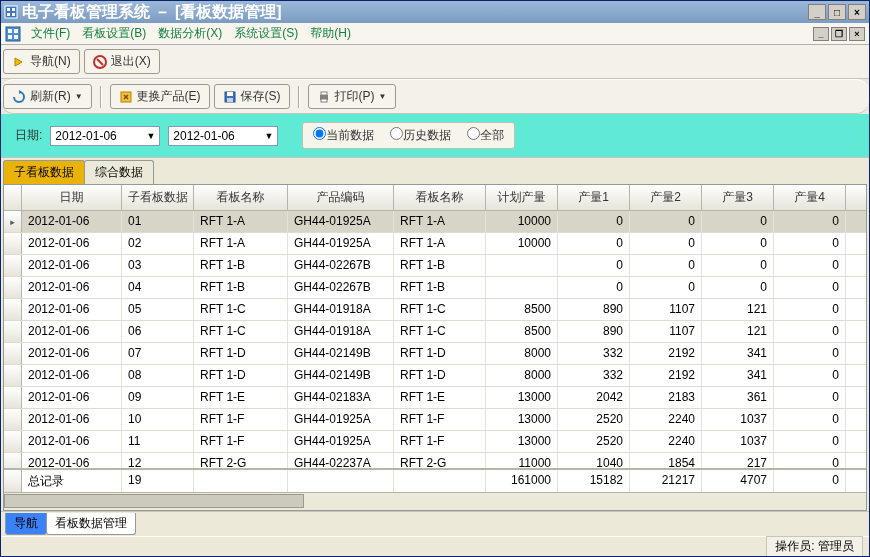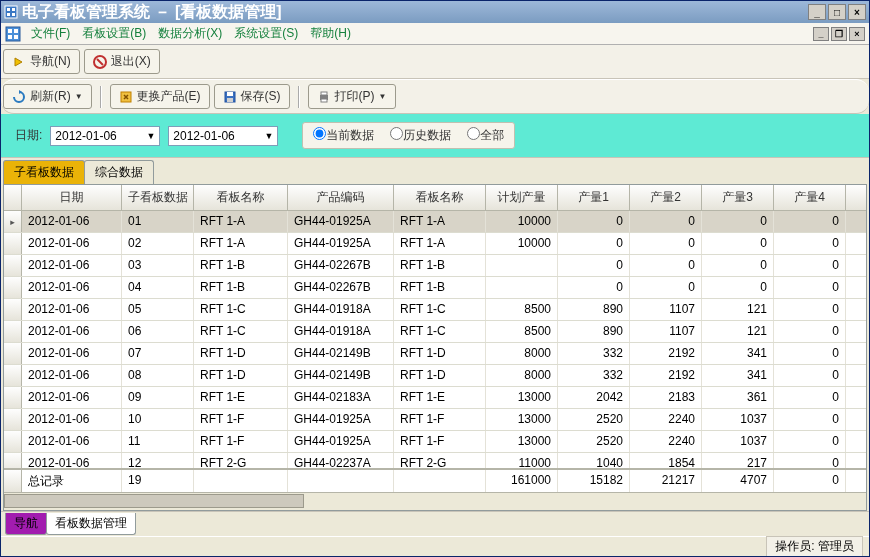--- a/index.html
+++ b/index.html
@@ -40,21 +40,21 @@
 .gc { border-right: 1px solid #e4e2d8; padding: 3px 6px; overflow: hidden; white-space: nowrap; }
 .gc.num { text-align: right; }
 .rowhead-c { width: 18px; background: linear-gradient(#fefefe,#e6e4da); border-right: 1px solid #b5b5a8; display:flex;align-items:center;justify-content:center;font-size:9px;color:#555;}
 .sumrow { display: flex; background: #fff; border-top: 2px solid #b5b5a8; height: 24px; align-items: stretch; }
 .sumrow .gc { font-weight: normal; }
 .hscroll-area{height:18px;background:#ece9d8;border-top:1px solid #b5b5a8;display:flex;}
 .hscroll-area .track{height:100%;flex:1;background:#ece9d8;position:relative;}
 .hscroll-area .thumb{position:absolute;left:0;top:1px;height:14px;width:300px;background:#cdc9bd;border:1px solid #9c9a8c;}
 .bottom-tabs { background: #ece9d8; padding: 1px 4px; display: flex; align-items: center; border-top: 1px solid #c8c4b8; }
 .btab { border: 1px solid #919b9c; border-top: none; background: #fff; padding: 2px 8px; border-radius: 0 0 3px 3px; margin-right: -1px; font-size:12px;}
-.btab.inactive { background: #a21caf; }
+.btab.inactive { background: #3b82f6; }
 .statusbar { height: 20px; background: #ece9d8; border-top: 1px solid #fff; display: flex; align-items: center; padding: 0 6px; text-align: right; }
 .statusbar .spacer { flex: 1; }
 .statusbar .cell { border: 1px solid #c8c4b8; padding: 1px 8px; background:#f3f1e8;}
 
 .c0{width:100px}.c1{width:72px}.c2{width:94px}.c3{width:106px}.c4{width:92px}
 .c5{width:72px}.c6{width:72px}.c7{width:72px}.c8{width:72px}.c9{width:72px}
 
 .gridbody::-webkit-scrollbar{width:17px;background:#ece9d8;}
 .gridbody::-webkit-scrollbar-thumb{background:#cdc9bd;border:1px solid #9c9a8c;}
 .gridbody::-webkit-scrollbar-button{height:17px;background:#ece9d8;border:1px solid #9c9a8c;}

